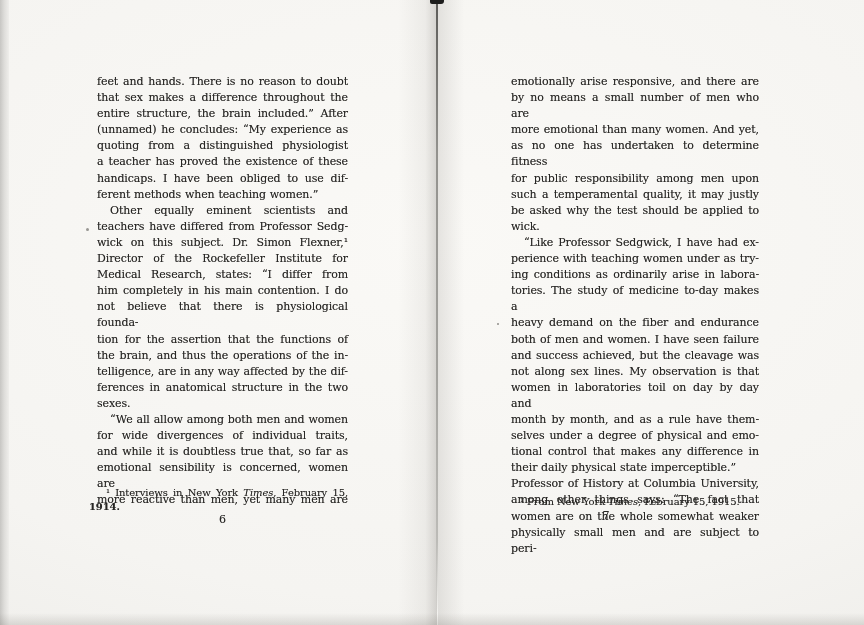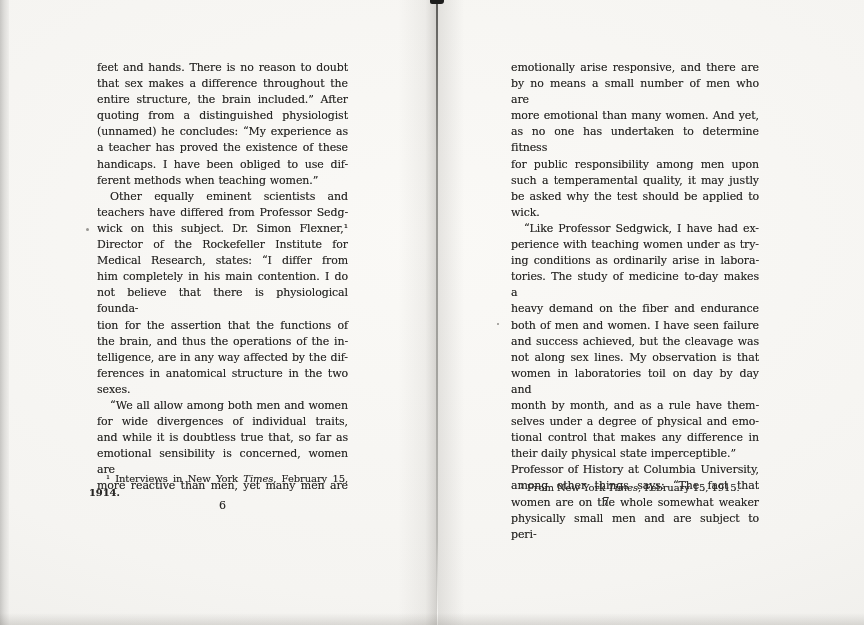--- a/index.html
+++ b/index.html
@@ -34,21 +34,21 @@
     background:linear-gradient(90deg,rgba(85,80,74,0.13),rgba(0,0,0,0));
   }
   .binding-mark{
     position:absolute;left:430px;top:0;width:14px;height:4px;
     background:#1d1d1c;border-radius:0 0 3px 2px;
   }
   .speck{position:absolute;border-radius:50%;background:#4a4844;}
   .speck-a{left:86px;top:228px;width:3px;height:3px;opacity:.55;}
   .speck-b{left:497px;top:323px;width:2px;height:2px;opacity:.6;}
 
-  .page{position:absolute;top:60px;}
+  .page{position:absolute;top:74px;}
   .page-left{left:97px;width:251px;}
   .page-right{left:511px;width:248px;}
 
   .body-text{
     font-size:11px;line-height:16.1px;letter-spacing:-0.1px;word-spacing:0.4px;
     text-shadow:0 0 0.4px rgba(30,28,26,0.45);
   }
   .ln{display:block;text-align:justify;text-align-last:justify;white-space:normal;}
   .ln.nl{text-align:right;text-align-last:left;}
   .ln.in{text-indent:13px;}
@@ -77,22 +77,22 @@
 <body>
 
 <div class="spread">
   <div class="left-edge"></div>
 
   <div class="page page-left">
     <div class="body-text">
       <span class="ln">feet and hands.  There is no reason to doubt</span>
       <span class="ln">that sex makes a difference throughout the</span>
       <span class="ln">entire structure, the brain included.”  After</span>
+      <span class="ln">(unnamed) he concludes: “My experience as</span>
       <span class="ln">quoting from a distinguished physiologist</span>
-      <span class="ln">(unnamed) he concludes: “My experience as</span>
       <span class="ln">a teacher has proved the existence of these</span>
       <span class="ln">handicaps.  I have been obliged to use dif-</span>
       <span class="ln nl">ferent methods when teaching women.”</span>
       <span class="ln in">Other equally eminent scientists and</span>
       <span class="ln">teachers have differed from Professor Sedg-</span>
       <span class="ln">wick on this subject.  Dr. Simon Flexner,¹</span>
       <span class="ln">Director of the Rockefeller Institute for</span>
       <span class="ln">Medical Research, states: “I differ from</span>
       <span class="ln">him completely in his main contention.  I do</span>
       <span class="ln">not believe that there is physiological founda-</span>

